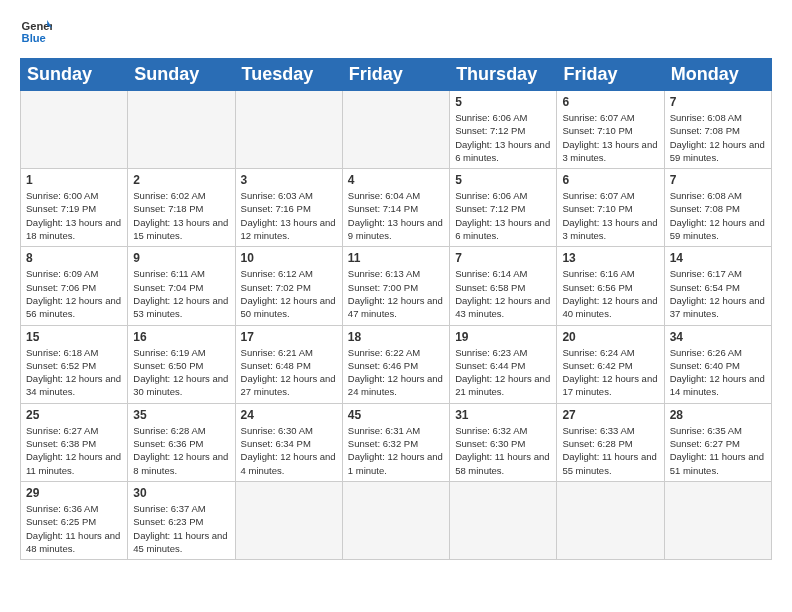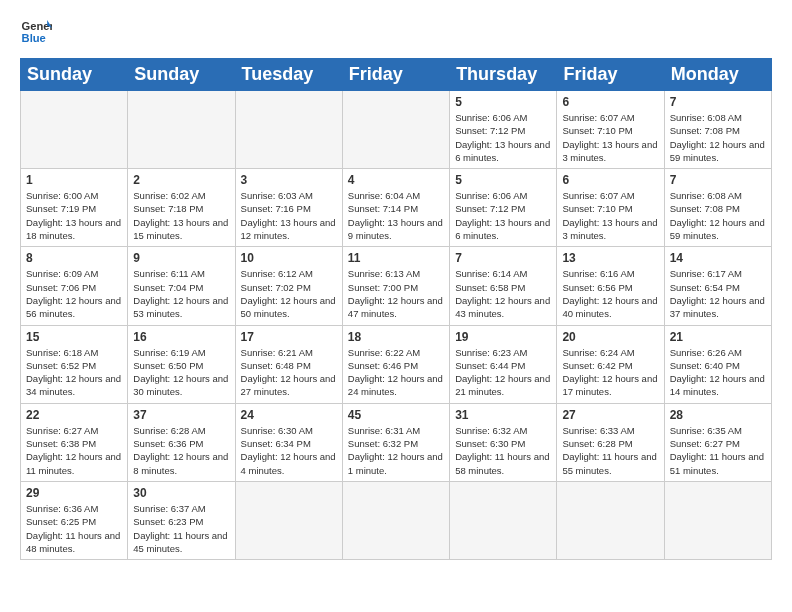--- a/index.html
+++ b/index.html
@@ -208,31 +208,31 @@
           </td>
           <td>
             <span class="day-num">19</span>
             <div class="day-info">Sunrise: 6:23 AM<br>Sunset: 6:44 PM<br>Daylight: 12 hours and 21 minutes.</div>
           </td>
           <td>
             <span class="day-num">20</span>
             <div class="day-info">Sunrise: 6:24 AM<br>Sunset: 6:42 PM<br>Daylight: 12 hours and 17 minutes.</div>
           </td>
           <td>
-            <span class="day-num">21</span>
+            <span class="day-num">34</span>
             <div class="day-info">Sunrise: 6:26 AM<br>Sunset: 6:40 PM<br>Daylight: 12 hours and 14 minutes.</div>
           </td>
         </tr>
         <tr>
           <td>
-            <span class="day-num">22</span>
+            <span class="day-num">25</span>
             <div class="day-info">Sunrise: 6:27 AM<br>Sunset: 6:38 PM<br>Daylight: 12 hours and 11 minutes.</div>
           </td>
           <td>
-            <span class="day-num">37</span>
+            <span class="day-num">35</span>
             <div class="day-info">Sunrise: 6:28 AM<br>Sunset: 6:36 PM<br>Daylight: 12 hours and 8 minutes.</div>
           </td>
           <td>
             <span class="day-num">24</span>
             <div class="day-info">Sunrise: 6:30 AM<br>Sunset: 6:34 PM<br>Daylight: 12 hours and 4 minutes.</div>
           </td>
           <td>
             <span class="day-num">45</span>
             <div class="day-info">Sunrise: 6:31 AM<br>Sunset: 6:32 PM<br>Daylight: 12 hours and 1 minute.</div>
           </td>

